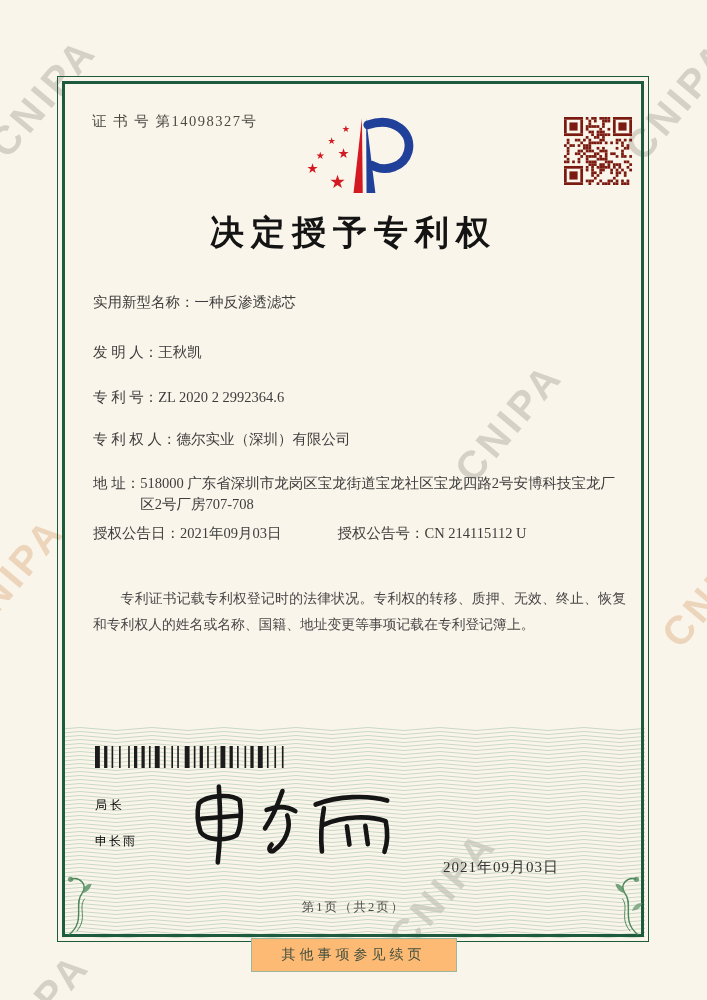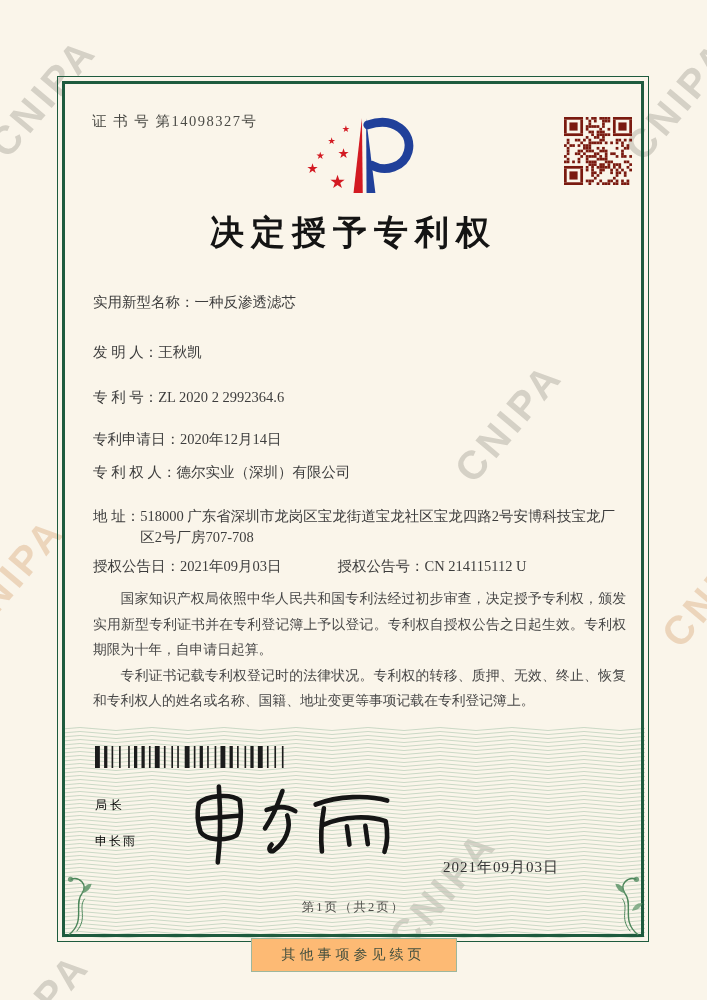--- a/index.html
+++ b/index.html
@@ -382,42 +382,37 @@
       <span class="val">一种反渗透滤芯</span>
     </div>
     <div class="row mb-inv">
       <span class="lbl">发 明 人：</span>
       <span class="val">王秋凯</span>
     </div>
     <div class="row mb-pno">
       <span class="lbl">专 利 号：</span>
       <span class="val">ZL 2020 2 2992364.6</span>
     </div>
-    <div class="row mb-app">
-      <span class="lbl">专利申请日：</span>
-      <span class="val">2020年12月14日</span>
-    </div>
     <div class="row mb-hold">
       <span class="lbl">专 利 权 人：</span>
       <span class="val">德尔实业（深圳）有限公司</span>
     </div>
     <div class="row mb-addr">
       <span class="lbl">地    址：</span>
       <span class="val">518000 广东省深圳市龙岗区宝龙街道宝龙社区宝龙四路2号安博科技宝龙厂区2号厂房707-708</span>
     </div>
     <div class="grant">
       <span>授权公告日：</span>
       <span>2021年09月03日</span>
       <span class="pair2">授权公告号：</span>
       <span>CN 214115112 U</span>
     </div>
   </div>
 
   <div class="paras">
-    <p>国家知识产权局依照中华人民共和国专利法经过初步审查，决定授予专利权，颁发实用新型专利证书并在专利登记簿上予以登记。专利权自授权公告之日起生效。专利权期限为十年，自申请日起算。</p>
     <p>专利证书记载专利权登记时的法律状况。专利权的转移、质押、无效、终止、恢复和专利权人的姓名或名称、国籍、地址变更等事项记载在专利登记簿上。</p>
   </div>
 
   <svg class="barcode" preserveAspectRatio="none" viewBox="0 0 120.5999999999999 22">
       <rect x="0" y="0" width="3" height="22" fill="#1c1c1c"></rect>
       <rect x="5.6" y="0" width="2" height="22" fill="#1c1c1c"></rect>
       <rect x="10.2" y="0" width="1" height="22" fill="#1c1c1c"></rect>
       <rect x="14.8" y="0" width="1" height="22" fill="#1c1c1c"></rect>
       <rect x="20.400000000000002" y="0" width="1" height="22" fill="#1c1c1c"></rect>
       <rect x="24.000000000000004" y="0" width="2" height="22" fill="#1c1c1c"></rect>

